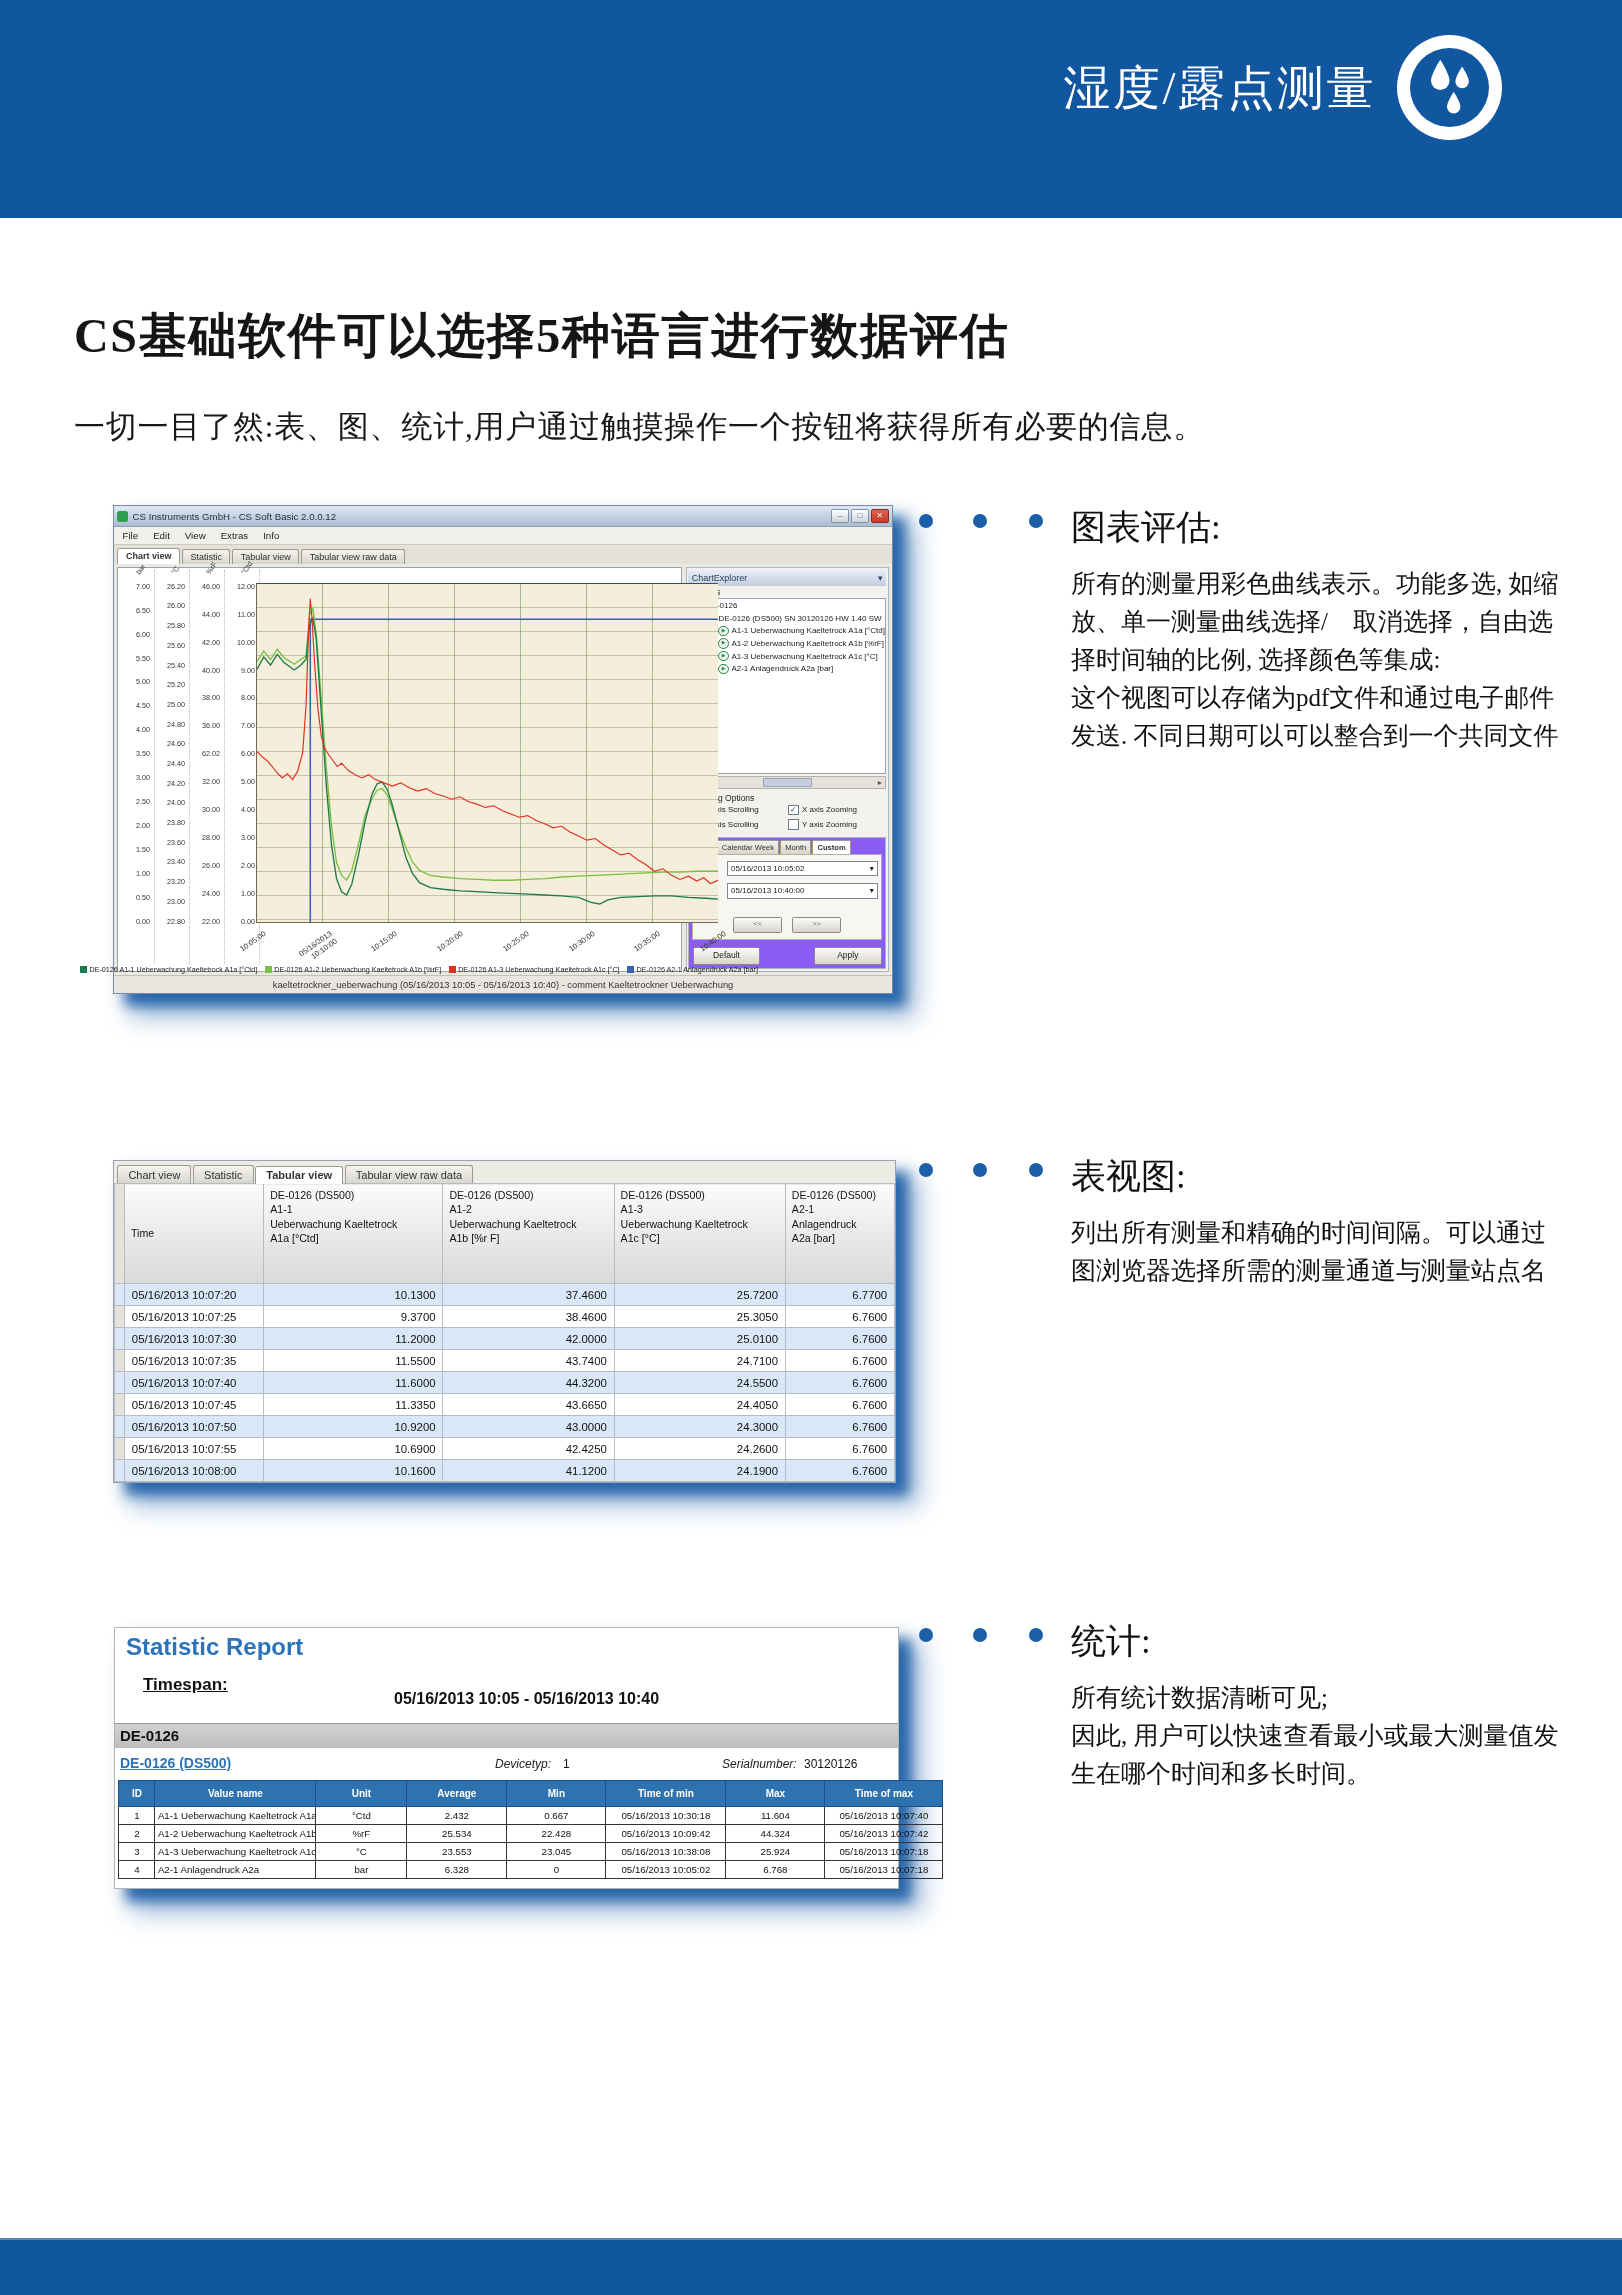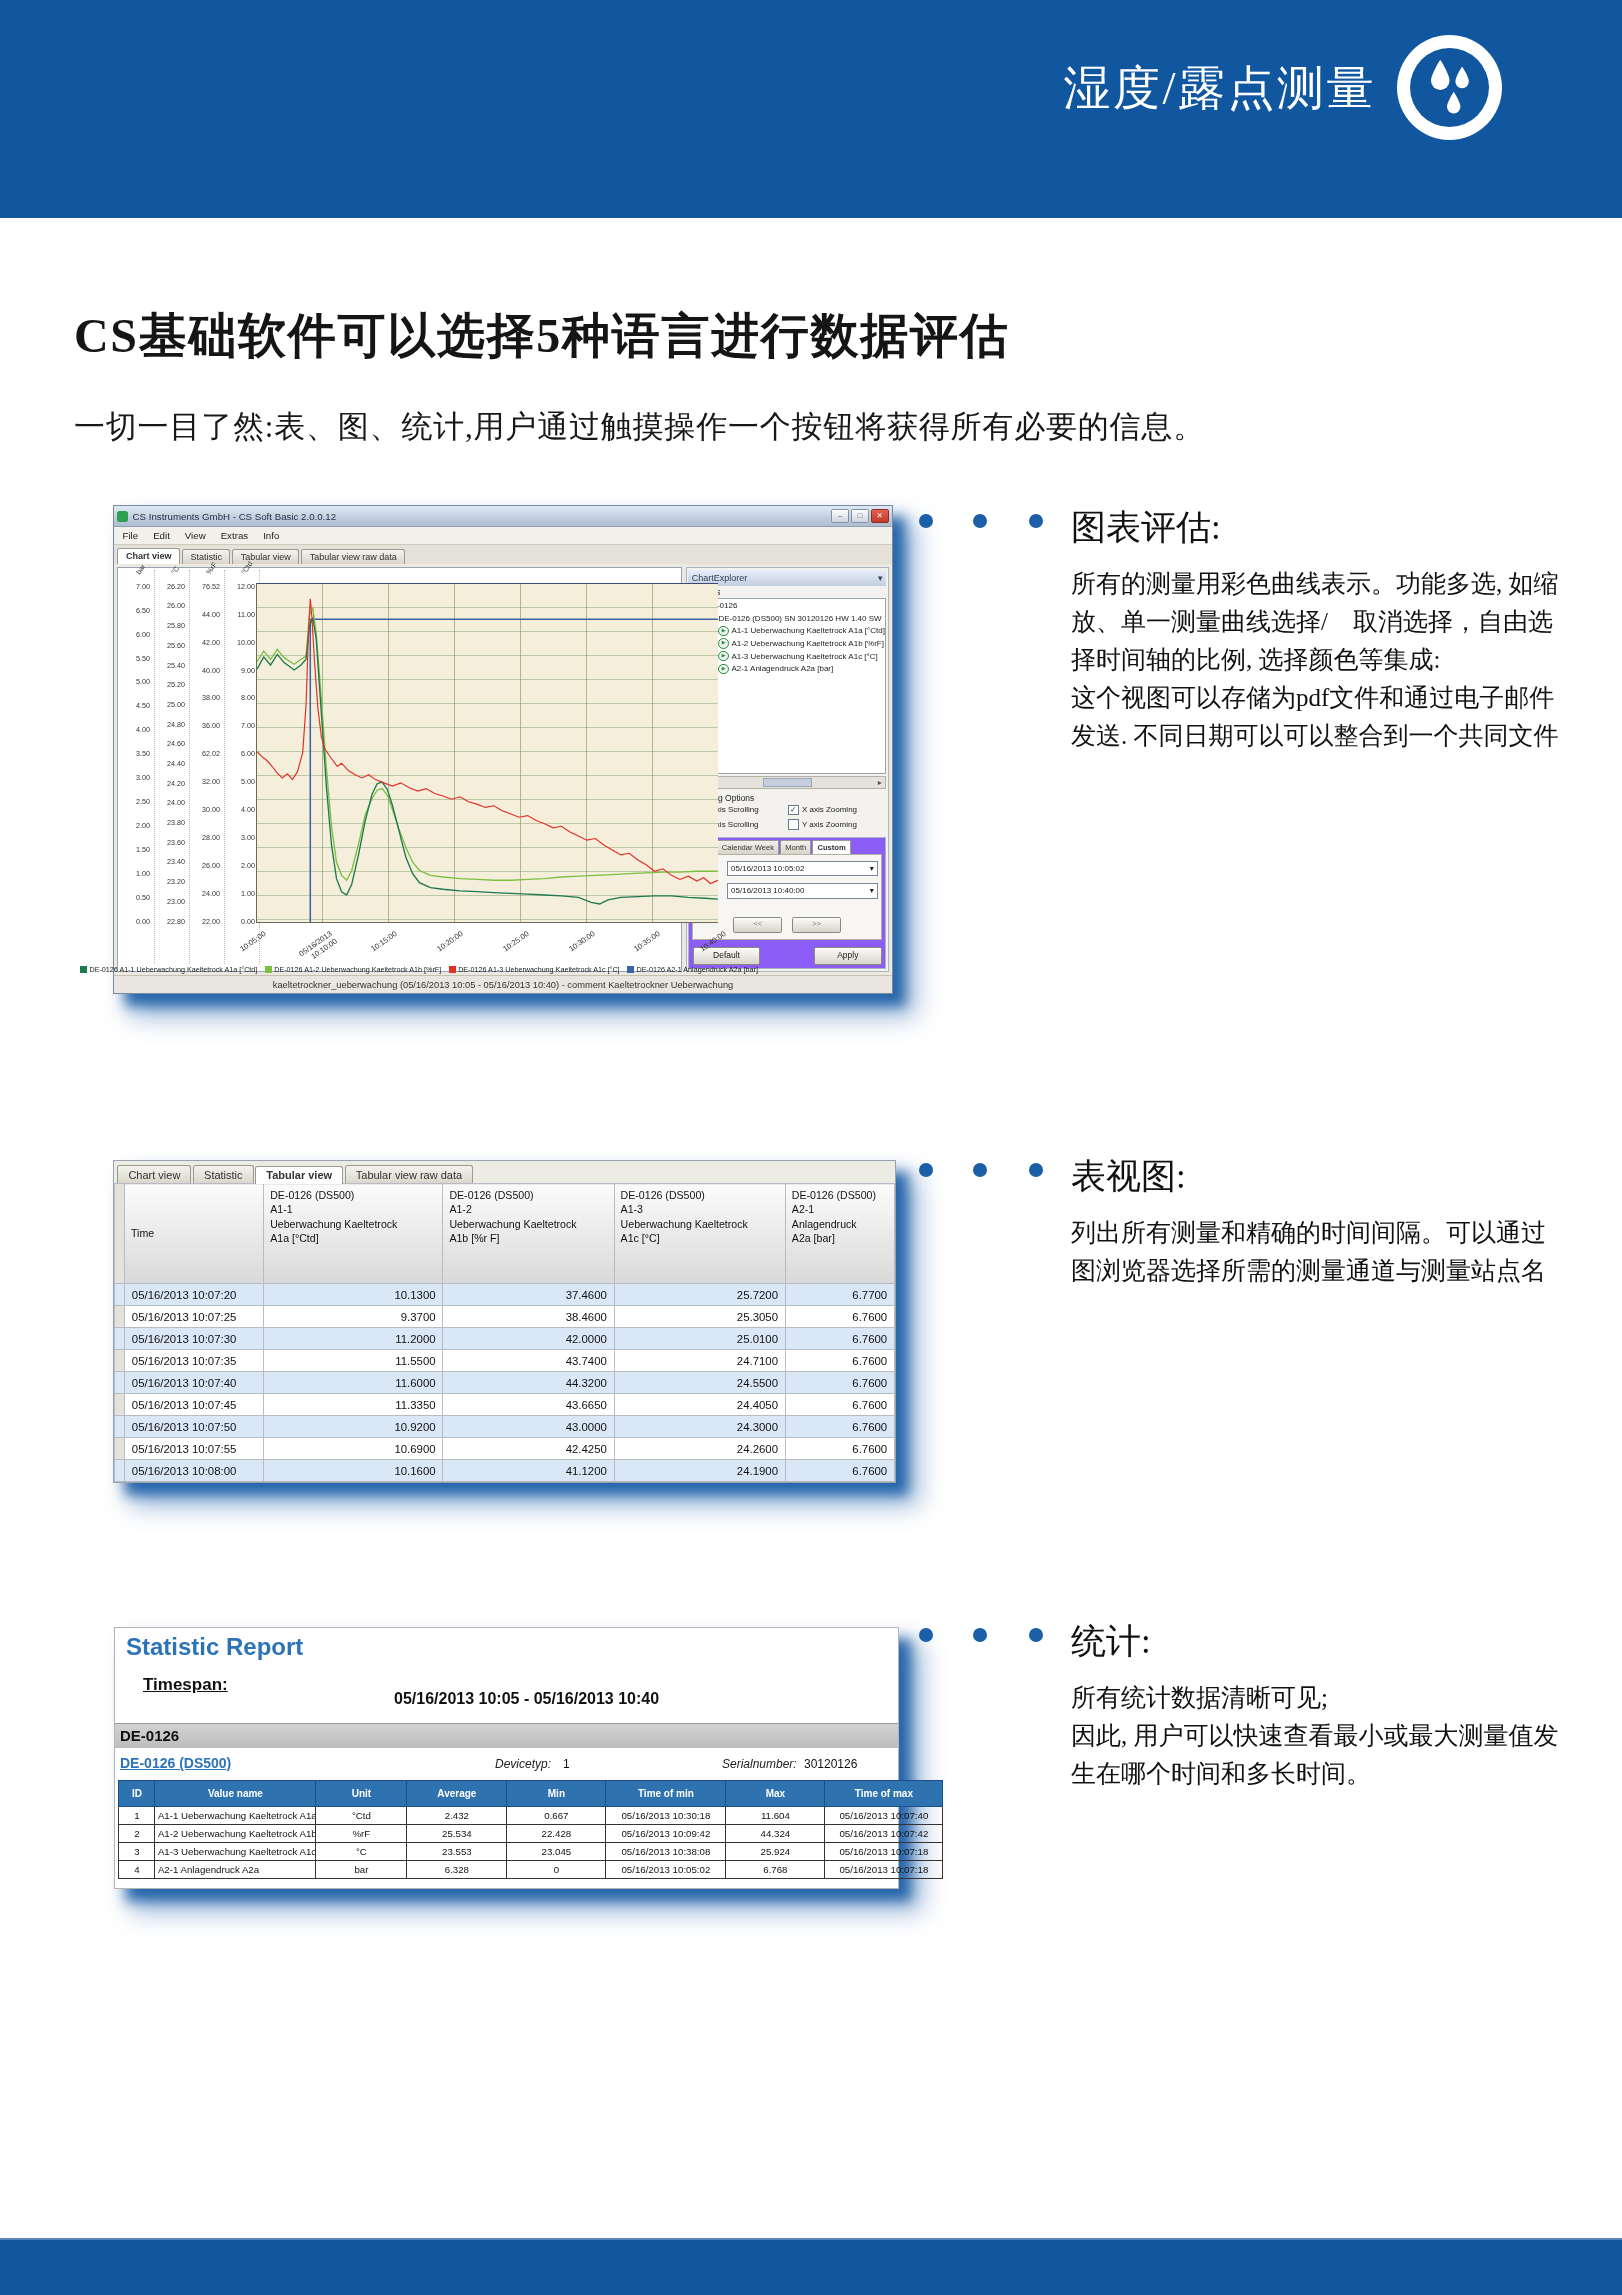--- a/index.html
+++ b/index.html
@@ -215,21 +215,21 @@
             <div class="tick" style="top: 228px;">24.00</div>
             <div class="tick" style="top: 248px;">23.80</div>
             <div class="tick" style="top: 268px;">23.60</div>
             <div class="tick" style="top: 287px;">23.40</div>
             <div class="tick" style="top: 307px;">23.20</div>
             <div class="tick" style="top: 327px;">23.00</div>
             <div class="tick" style="top: 347px;">22.80</div>
           </div>
           <div class="axis">
             <div class="axis-unit">%rF</div>
-            <div class="tick" style="top: 12px;">76.52</div>
+            <div class="tick" style="top: 12px;">46.00</div>
             <div class="tick" style="top: 40px;">44.00</div>
             <div class="tick" style="top: 68px;">42.00</div>
             <div class="tick" style="top: 96px;">40.00</div>
             <div class="tick" style="top: 123px;">38.00</div>
             <div class="tick" style="top: 151px;">36.00</div>
             <div class="tick" style="top: 179px;">62.02</div>
             <div class="tick" style="top: 207px;">32.00</div>
             <div class="tick" style="top: 235px;">30.00</div>
             <div class="tick" style="top: 263px;">28.00</div>
             <div class="tick" style="top: 291px;">26.00</div>

